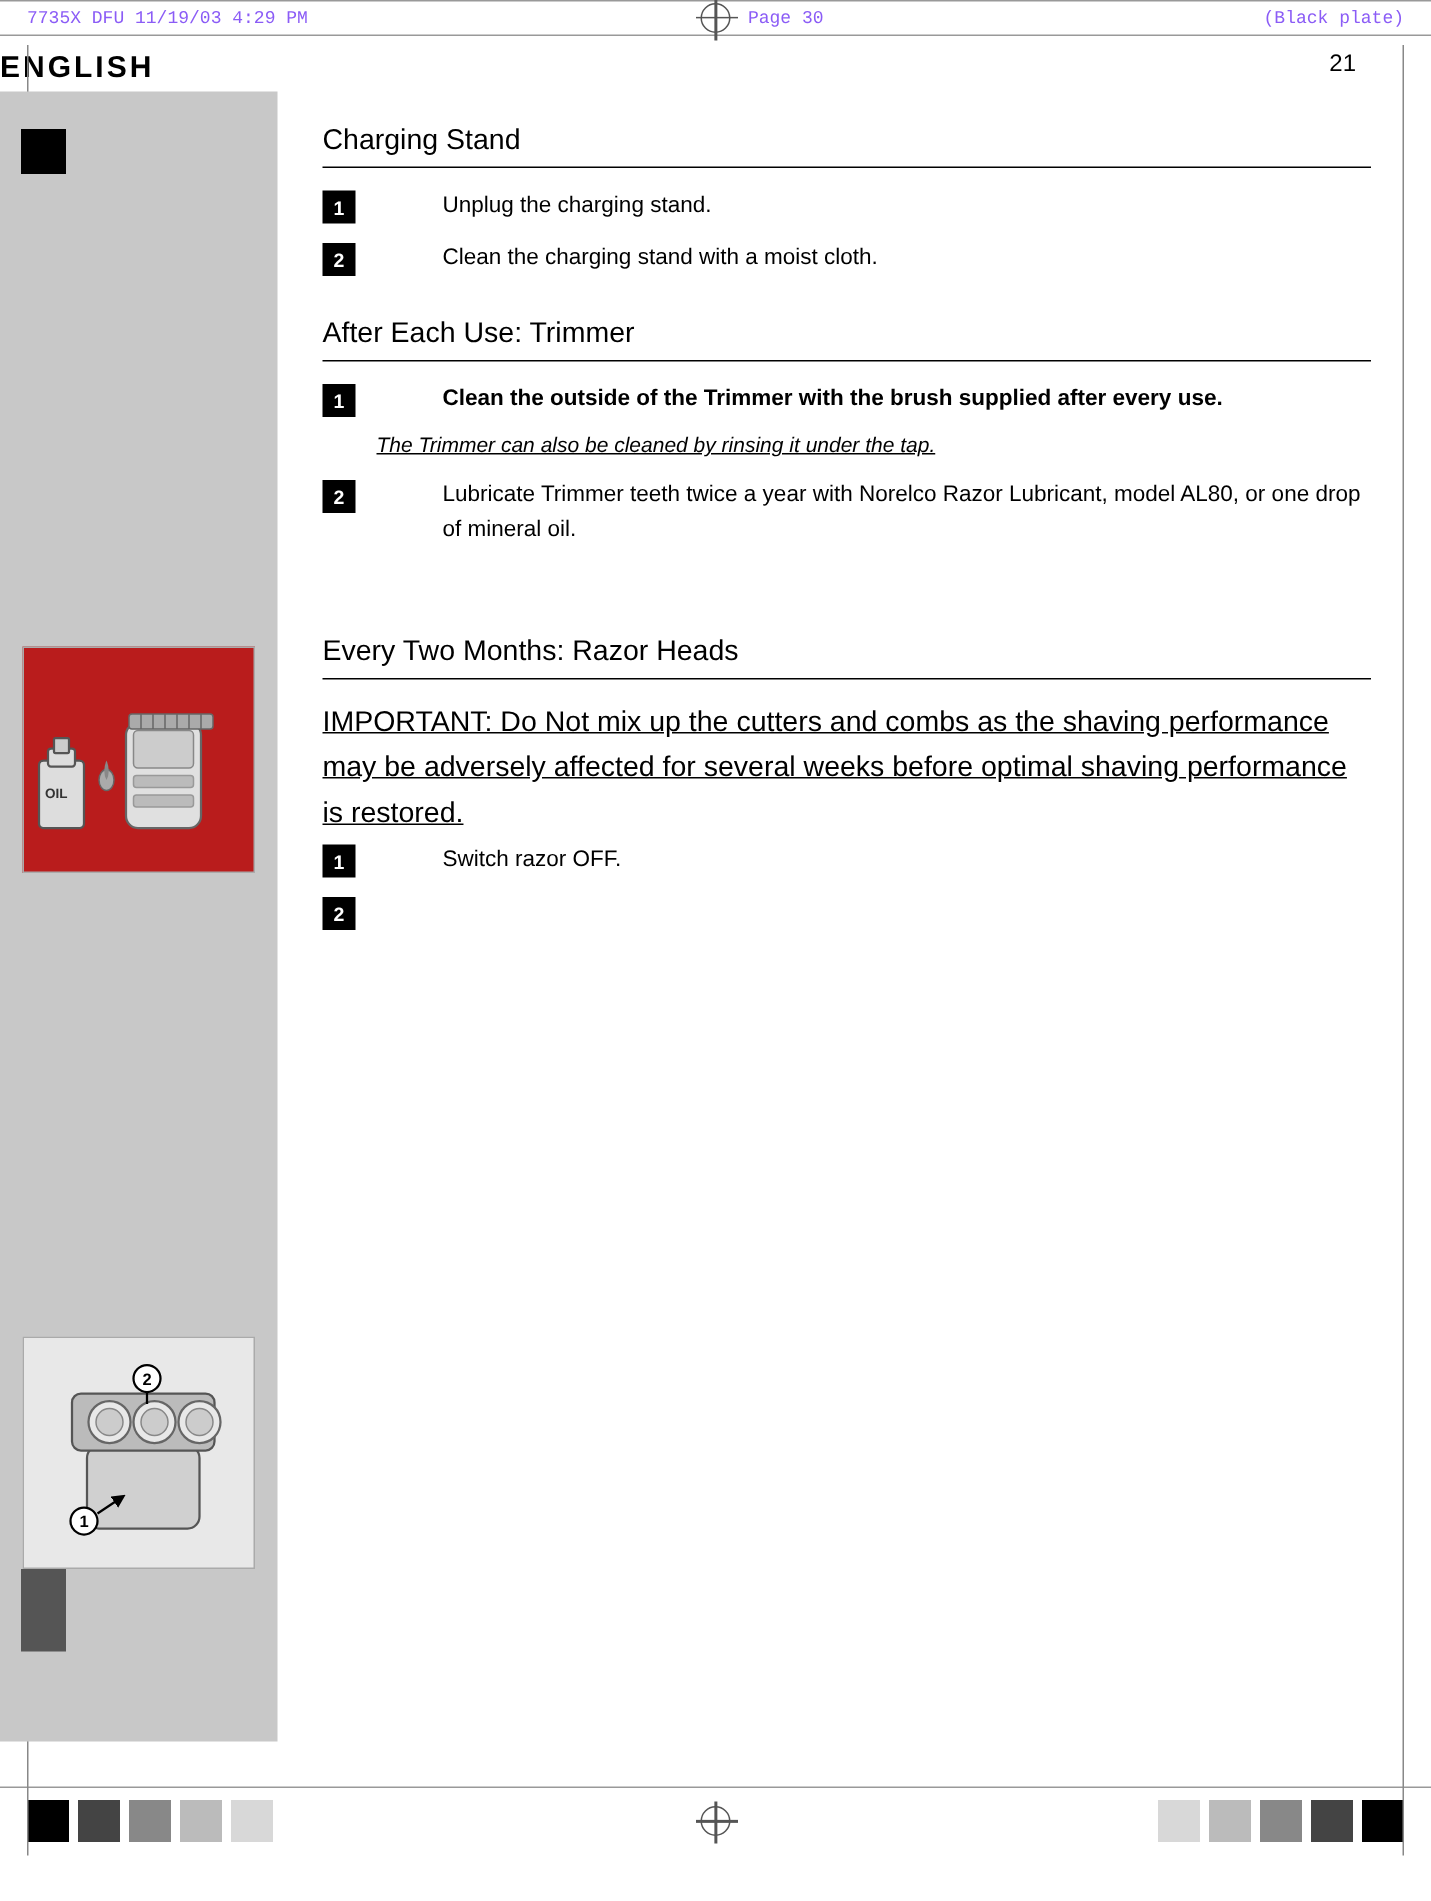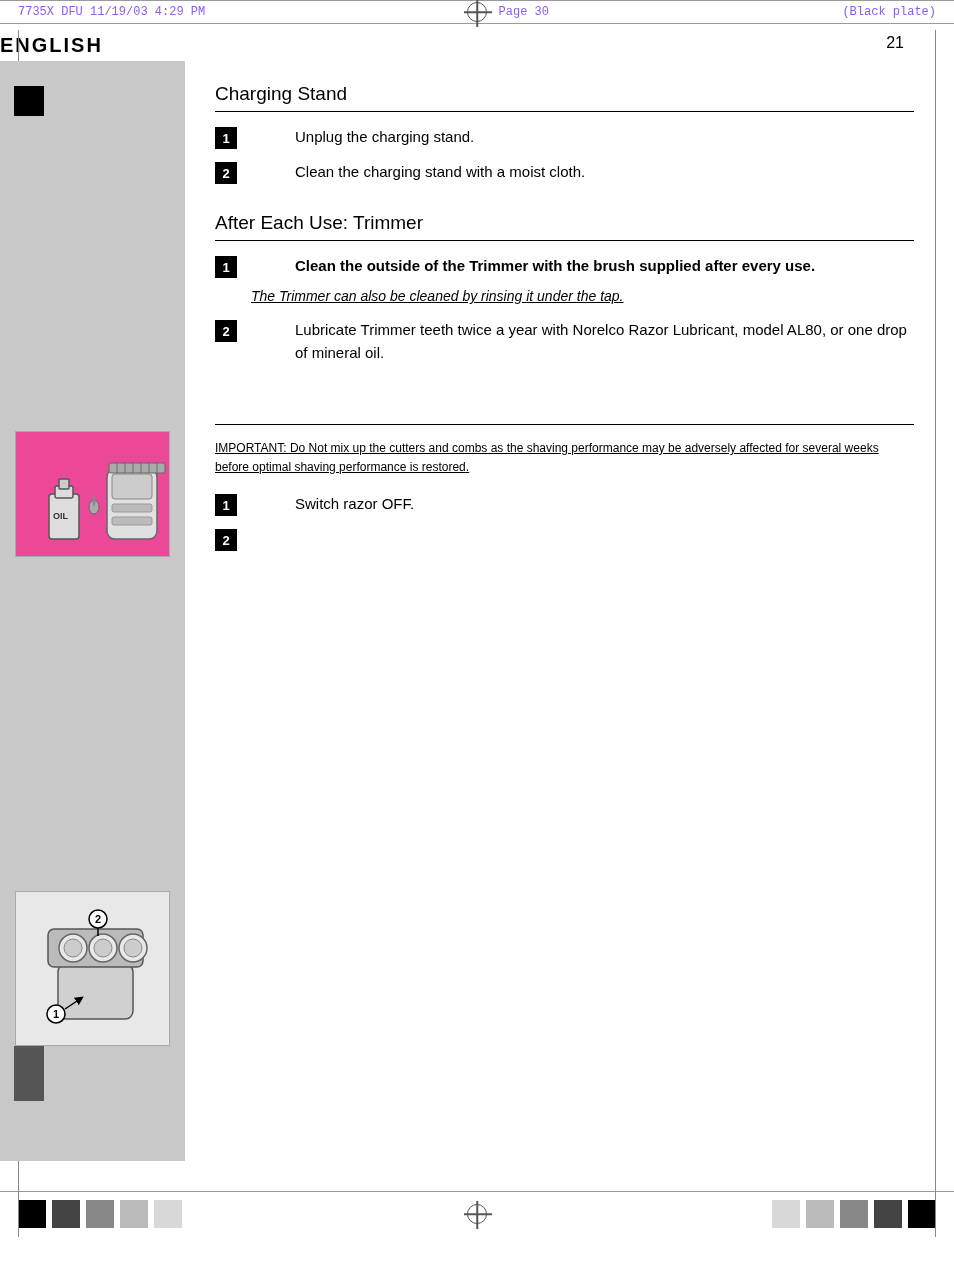--- a/index.html
+++ b/index.html
@@ -88,26 +88,26 @@
       height: 55px;
       background: #555;
     }
 
     
     .sidebar-image-1 {
       position: absolute;
       top: 370px;
       left: 15px;
       width: 155px;
-      height: 126px;
-      background: #ec4899;
+      height: 151px;
+      background: #b91c1c;
       border: 1px solid #aaa;
       display: flex;
       align-items: center;
-      justify-content: flex-end;
+      justify-content: flex-start;
       overflow: hidden;
     }
 
     .sidebar-image-2 {
       position: absolute;
       top: 830px;
       left: 15px;
       width: 155px;
       height: 155px;
       background: #e8e8e8;
@@ -177,24 +177,24 @@
       font-style: italic;
       text-decoration: underline;
       margin-left: 36px;
       margin-top: -4px;
       margin-bottom: 2px;
       line-height: 1.5;
     }
 
     
     .important-text {
-      font-size: 12px;
+      font-size: 19px;
       text-decoration: underline;
       line-height: 1.6;
-      margin-bottom: 16px;
+      margin-bottom: 4px;
     }
 
     
     .section-spacing {
       margin-top: 22px;
     }
 
     
     .footer-bar {
       border-top: 1px solid #999;
@@ -403,20 +403,21 @@
 
         <div class="note-text">The Trimmer can also be cleaned by rinsing it under the tap.</div>
 
         <div class="step" style="margin-top:12px;">
           <span class="step-num">2</span>
           <span class="step-text">Lubricate Trimmer teeth twice a year with Norelco Razor Lubricant, model AL80, or one drop of mineral oil.</span>
         </div>
       </div>
 
       <div class="section-spacing" style="margin-top:60px;">
+        <h2 class="section-title">Every Two Months: Razor Heads</h2>
         <hr class="section-divider">
 
         <p class="important-text">IMPORTANT: Do Not mix up the cutters and combs as the shaving performance may be adversely affected for several weeks before optimal shaving performance is restored.</p>
 
         <div class="step">
           <span class="step-num">1</span>
           <span class="step-text">Switch razor OFF.</span>
         </div>
 
         <div class="step" style="margin-top:12px;">

